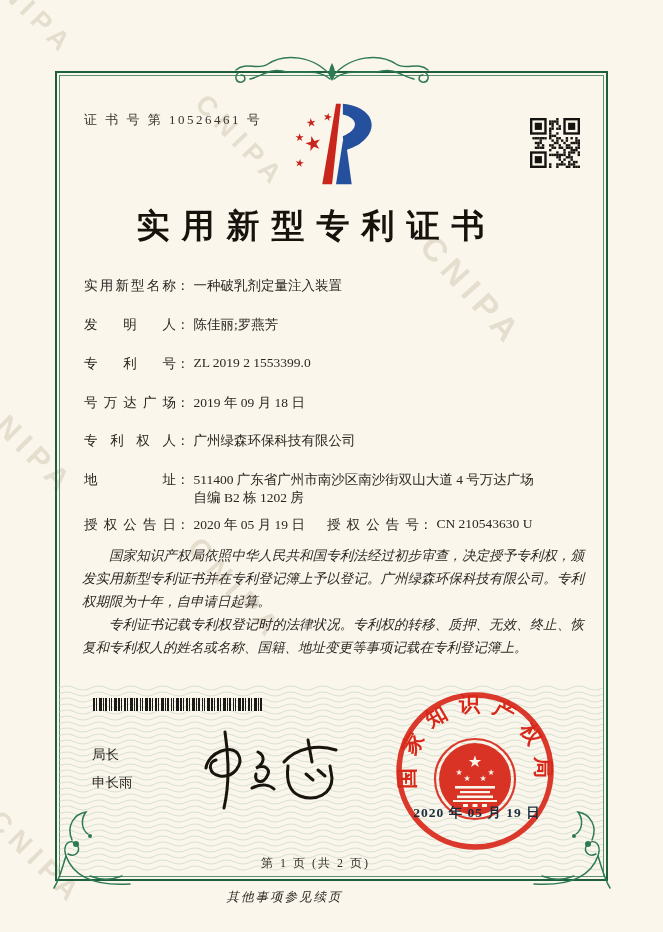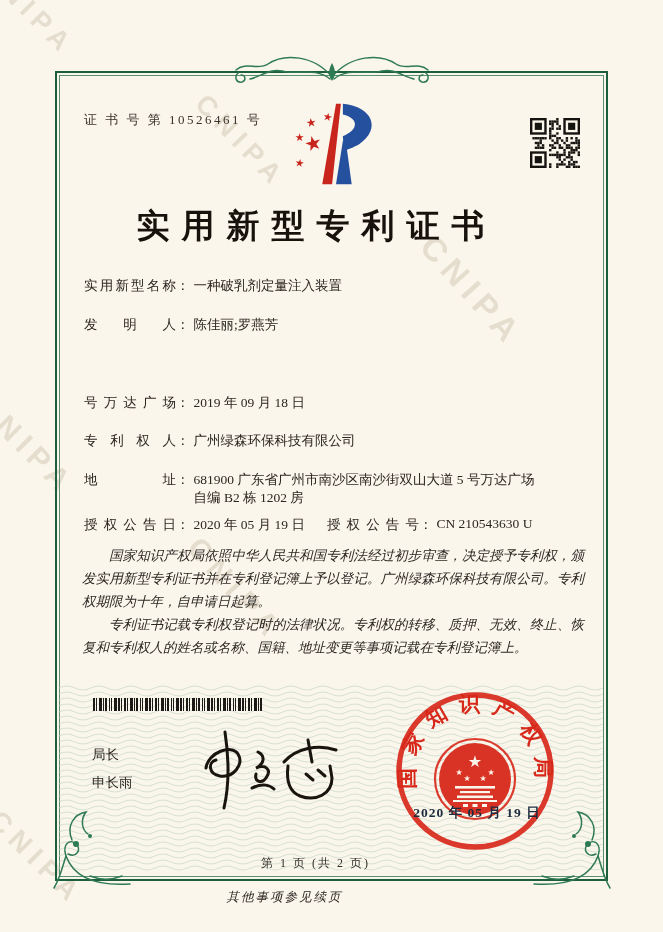--- a/index.html
+++ b/index.html
@@ -271,28 +271,31 @@
     </svg>
 
   <div class="title">实用新型专利证书</div>
 
   <div class="row" style="top:277px;">
     <span class="lbl">实用新型名称</span><span class="colon">：</span><span class="val">一种破乳剂定量注入装置</span>
   </div>
   <div class="row" style="top:316px;">
     <span class="lbl">发明人</span><span class="colon">：</span><span class="val">陈佳丽;罗燕芳</span>
   </div>
+  <div class="row" style="top:355px;">
+    <span class="lbl">专利号</span><span class="colon">：</span><span class="val">ZL 2019 2 1553399.0</span>
+  </div>
   <div class="row" style="top:394px;">
     <span class="lbl">号万达广场</span><span class="colon">：</span><span class="val">2019 年 09 月 18 日</span>
   </div>
   <div class="row" style="top:432px;">
     <span class="lbl">专利权人</span><span class="colon">：</span><span class="val">广州绿森环保科技有限公司</span>
   </div>
   <div class="row" style="top:471px;">
-    <span class="lbl">地址</span><span class="colon">：</span><span class="val"><span>681900 广东省广州市南沙区南沙街双山大道 5 号万达广场</span><br><span>自编 B2 栋 1202 房</span></span>
+    <span class="lbl">地址</span><span class="colon">：</span><span class="val"><span>511400 广东省广州市南沙区南沙街双山大道 4 号万达广场</span><br><span>自编 B2 栋 1202 房</span></span>
   </div>
   <div class="row" style="top:516px;">
     <span><span class="lbl">授权公告日</span><span class="colon">：</span><span class="val">2020 年 05 月 19 日</span></span><span class="grp2"><span class="lbl second">授权公告号</span><span class="colon">：</span><span class="val">CN 210543630 U</span></span>
   </div>
 
   <div class="paras">
     <p>国家知识产权局依照中华人民共和国专利法经过初步审查，决定授予专利权，颁发实用新型专利证书并在专利登记簿上予以登记。广州绿森环保科技有限公司。专利权期限为十年，自申请日起算。</p>
     <p>专利证书记载专利权登记时的法律状况。专利权的转移、质押、无效、终止、恢复和专利权人的姓名或名称、国籍、地址变更等事项记载在专利登记簿上。</p>
   </div>
 

